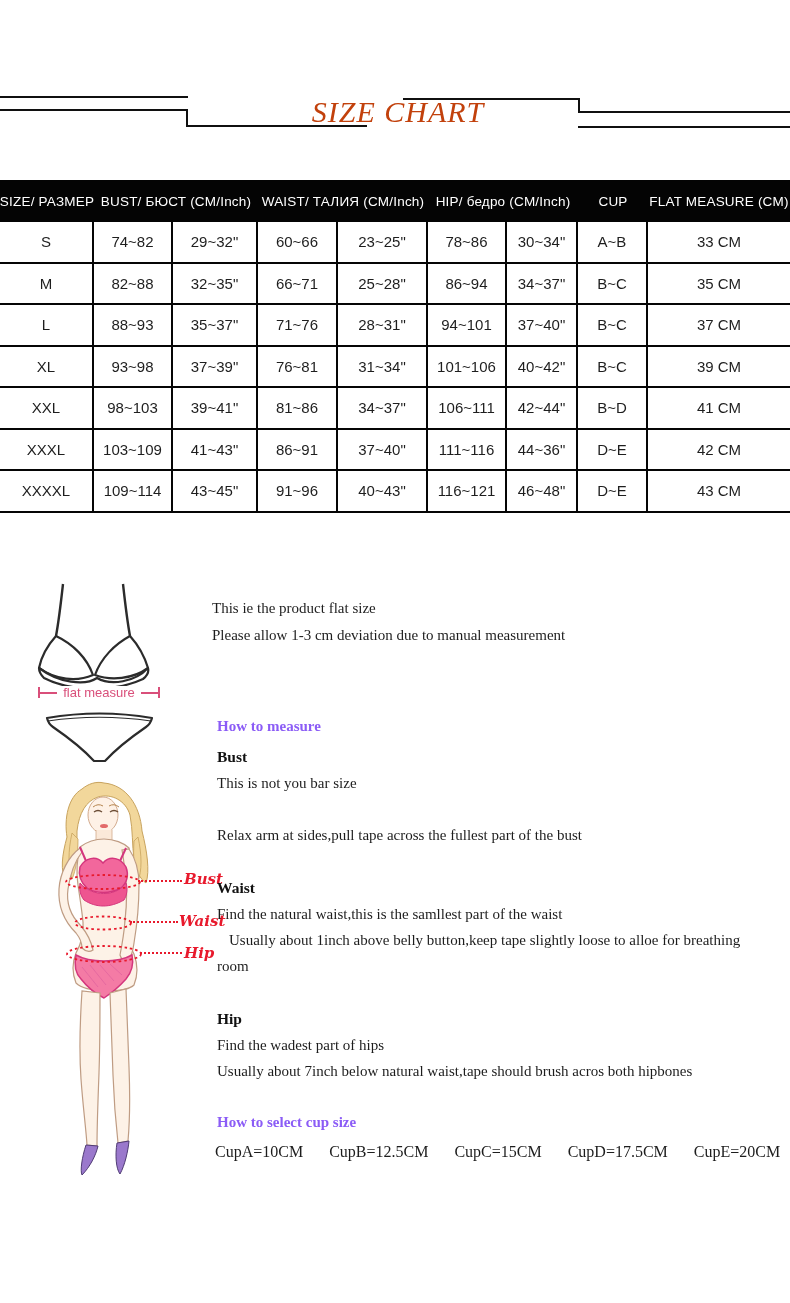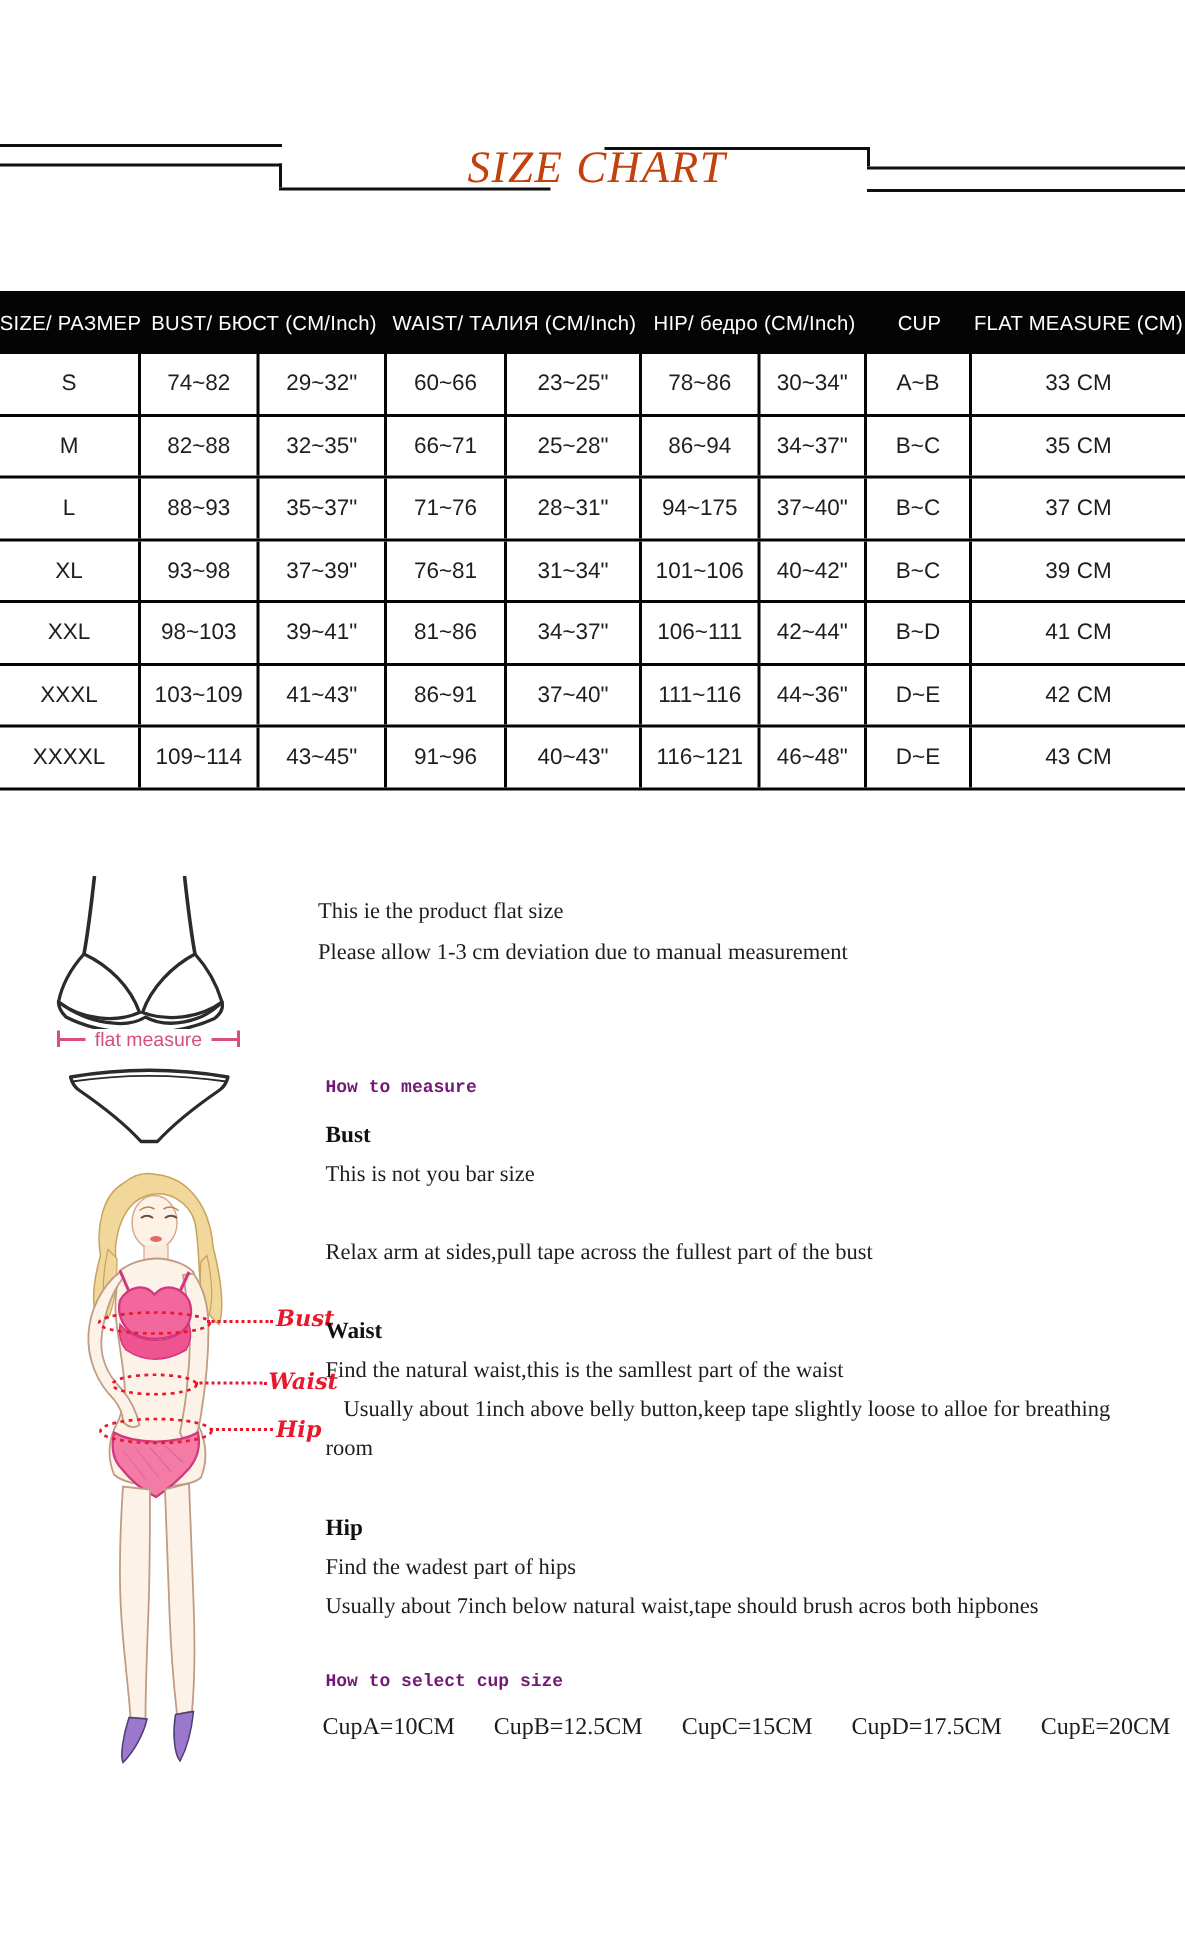--- a/index.html
+++ b/index.html
@@ -7,21 +7,21 @@
         font-family:"Liberation Sans",sans-serif;}
 
   
   .deco{position:absolute;height:0;border-top:2px solid #101010;}
   .deco-v{position:absolute;width:0;border-left:2px solid #101010;}
   .page-title{position:absolute;top:95px;left:6px;right:0;text-align:center;
       font-family:"Liberation Serif","DejaVu Serif",serif;font-style:italic;
       font-size:30px;font-weight:500;color:#c2410c;letter-spacing:1px;}
 
   
-  .size-table{position:absolute;left:0;top:194px;width:790px;}
+  .size-table{position:absolute;left:0;top:180px;width:790px;}
   .thead{display:grid;grid-template-columns:94px 79px 85px 80px 90px 79px 71px 70px 1fr;
       background:#040404;color:#fff;height:42px;}
   .thead .hc{display:flex;align-items:center;justify-content:center;
       font-size:13.5px;letter-spacing:.2px;white-space:nowrap;}
   .hc-span2{grid-column:span 2;}
   .trow{display:grid;grid-template-columns:94px 79px 85px 80px 90px 79px 71px 70px 1fr;
       height:39.5px;border-bottom:2px solid #050505;}
   .tcell{display:flex;align-items:center;justify-content:center;
       font-size:15px;color:#1e1e1e;border-right:2px solid #050505;white-space:nowrap;}
   .tcell:last-child{border-right:none;}
@@ -29,22 +29,22 @@
   
   .svg-abs{position:absolute;}
   .fm{position:absolute;left:38px;top:685px;width:122px;display:flex;align-items:center;
       color:#d94f7a;font-size:13px;}
   .fm-tick{width:2px;height:11px;background:#d94f7a;flex:0 0 2px;}
   .fm-line{height:2px;background:#d94f7a;flex:1;}
   .fm-text{padding:0 6px;white-space:nowrap;color:#d94f7a;}
 
   .serif-line{position:absolute;font-family:"Liberation Serif","DejaVu Serif",serif;
       font-size:15px;color:#1d1d1d;white-space:nowrap;}
-  .serif-head{position:absolute;font-family:Liberation Mono, monospace;
-      font-size:12px;font-weight:bold;color:#701a75;white-space:nowrap;}
+  .serif-head{position:absolute;font-family:Liberation Serif, serif;
+      font-size:15px;font-weight:bold;color:#8b5cf6;white-space:nowrap;}
   .serif-subhead{position:absolute;font-family:"Liberation Serif","DejaVu Serif",serif;
       font-size:15.5px;font-weight:bold;color:#111;white-space:nowrap;}
 
   
   .meas-line{position:absolute;height:0;border-top:2.5px dotted #e8192c;}
   .meas-label{position:absolute;font-family:"DejaVu Serif",serif;font-style:italic;
       font-weight:bold;font-size:15px;color:#e8192c;white-space:nowrap;}
 
   .cup-values{position:absolute;left:215px;top:1143px;display:flex;gap:26px;
       font-family:"Liberation Serif","DejaVu Serif",serif;font-size:16px;color:#1d1d1d;}
@@ -96,21 +96,21 @@
           <div class="tcell">34~37"</div>
           <div class="tcell">B~C</div>
           <div class="tcell">35 CM</div>
         </div>
         <div class="trow">
           <div class="tcell">L</div>
           <div class="tcell">88~93</div>
           <div class="tcell">35~37"</div>
           <div class="tcell">71~76</div>
           <div class="tcell">28~31"</div>
-          <div class="tcell">94~175</div>
+          <div class="tcell">94~101</div>
           <div class="tcell">37~40"</div>
           <div class="tcell">B~C</div>
           <div class="tcell">37 CM</div>
         </div>
         <div class="trow">
           <div class="tcell">XL</div>
           <div class="tcell">93~98</div>
           <div class="tcell">37~39"</div>
           <div class="tcell">76~81</div>
           <div class="tcell">31~34"</div>

